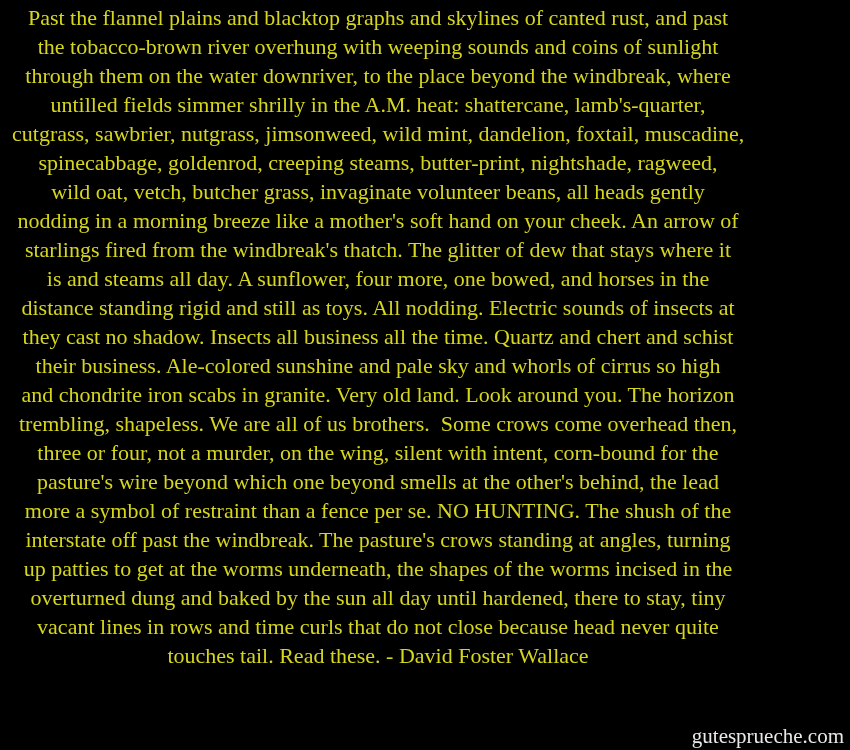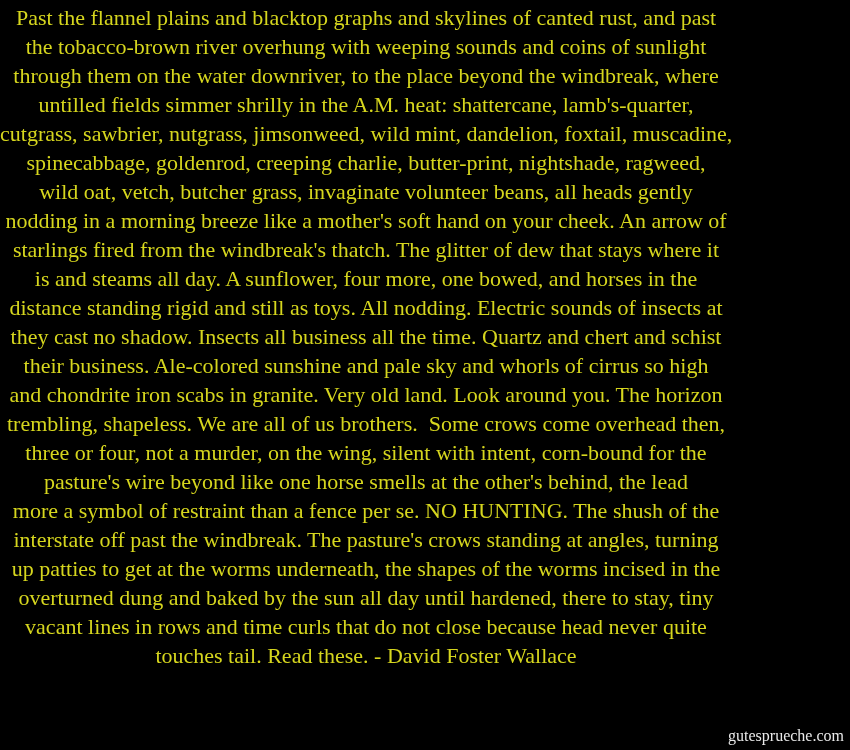--- a/index.html
+++ b/index.html
@@ -12,62 +12,63 @@
     background: var(--bg-color, #000000);
     overflow: hidden;
     position: relative;
     font-family: "Liberation Serif", serif;
   }
   .quote-block {
     position: absolute;
     top: 3px;
     left: 0;
     width: 732px;
+    padding-left: 12px;
   }
   .quote-line {
     display: block;
     width: 100%;
     text-align: center;
     white-space: pre;
     font-size: 22px;
     line-height: 29px;
     color: var(--text-color, #d6d61e);
     font-family: "Liberation Serif", serif;
   }
   .watermark {
     position: absolute;
     right: 6px;
     bottom: 2px;
-    font-size: 16px;
+    font-size: 21px;
     line-height: 24px;
     color: var(--watermark-color, #e9e9e9);
     font-family: "Liberation Serif", serif;
   }
 </style>
 </head>
 <body style="--bg-color: #000000; --text-color: #d6d61e; --watermark-color: #e9e9e9;">
 
 <div class="quote-block">
   <span class="quote-line">Past the flannel plains and blacktop graphs and skylines of canted rust, and past</span>
   <span class="quote-line">the tobacco-brown river overhung with weeping sounds and coins of sunlight</span>
   <span class="quote-line">through them on the water downriver, to the place beyond the windbreak, where</span>
   <span class="quote-line">untilled fields simmer shrilly in the A.M. heat: shattercane, lamb's-quarter,</span>
   <span class="quote-line">cutgrass, sawbrier, nutgrass, jimsonweed, wild mint, dandelion, foxtail, muscadine,</span>
-  <span class="quote-line">spinecabbage, goldenrod, creeping charlie, butter-print, nightshade, ragweed,</span>
+  <span class="quote-line">spinecabbage, goldenrod, creeping steams, butter-print, nightshade, ragweed,</span>
   <span class="quote-line">wild oat, vetch, butcher grass, invaginate volunteer beans, all heads gently</span>
   <span class="quote-line">nodding in a morning breeze like a mother's soft hand on your cheek. An arrow of</span>
   <span class="quote-line">starlings fired from the windbreak's thatch. The glitter of dew that stays where it</span>
   <span class="quote-line">is and steams all day. A sunflower, four more, one bowed, and horses in the</span>
   <span class="quote-line">distance standing rigid and still as toys. All nodding. Electric sounds of insects at</span>
   <span class="quote-line">they cast no shadow. Insects all business all the time. Quartz and chert and schist</span>
   <span class="quote-line">their business. Ale-colored sunshine and pale sky and whorls of cirrus so high</span>
   <span class="quote-line">and chondrite iron scabs in granite. Very old land. Look around you. The horizon</span>
   <span class="quote-line">trembling, shapeless. We are all of us brothers.  Some crows come overhead then,</span>
   <span class="quote-line">three or four, not a murder, on the wing, silent with intent, corn-bound for the</span>
-  <span class="quote-line">pasture's wire beyond like one horse smells at the other's behind, the lead</span>
+  <span class="quote-line">pasture's wire beyond which one beyond smells at the other's behind, the lead</span>
   <span class="quote-line">more a symbol of restraint than a fence per se. NO HUNTING. The shush of the</span>
   <span class="quote-line">interstate off past the windbreak. The pasture's crows standing at angles, turning</span>
   <span class="quote-line">up patties to get at the worms underneath, the shapes of the worms incised in the</span>
   <span class="quote-line">overturned dung and baked by the sun all day until hardened, there to stay, tiny</span>
   <span class="quote-line">vacant lines in rows and time curls that do not close because head never quite</span>
   <span class="quote-line">touches tail. Read these. - David Foster Wallace</span>
 </div>
 
 <div class="watermark">gutesprueche.com</div>
 

